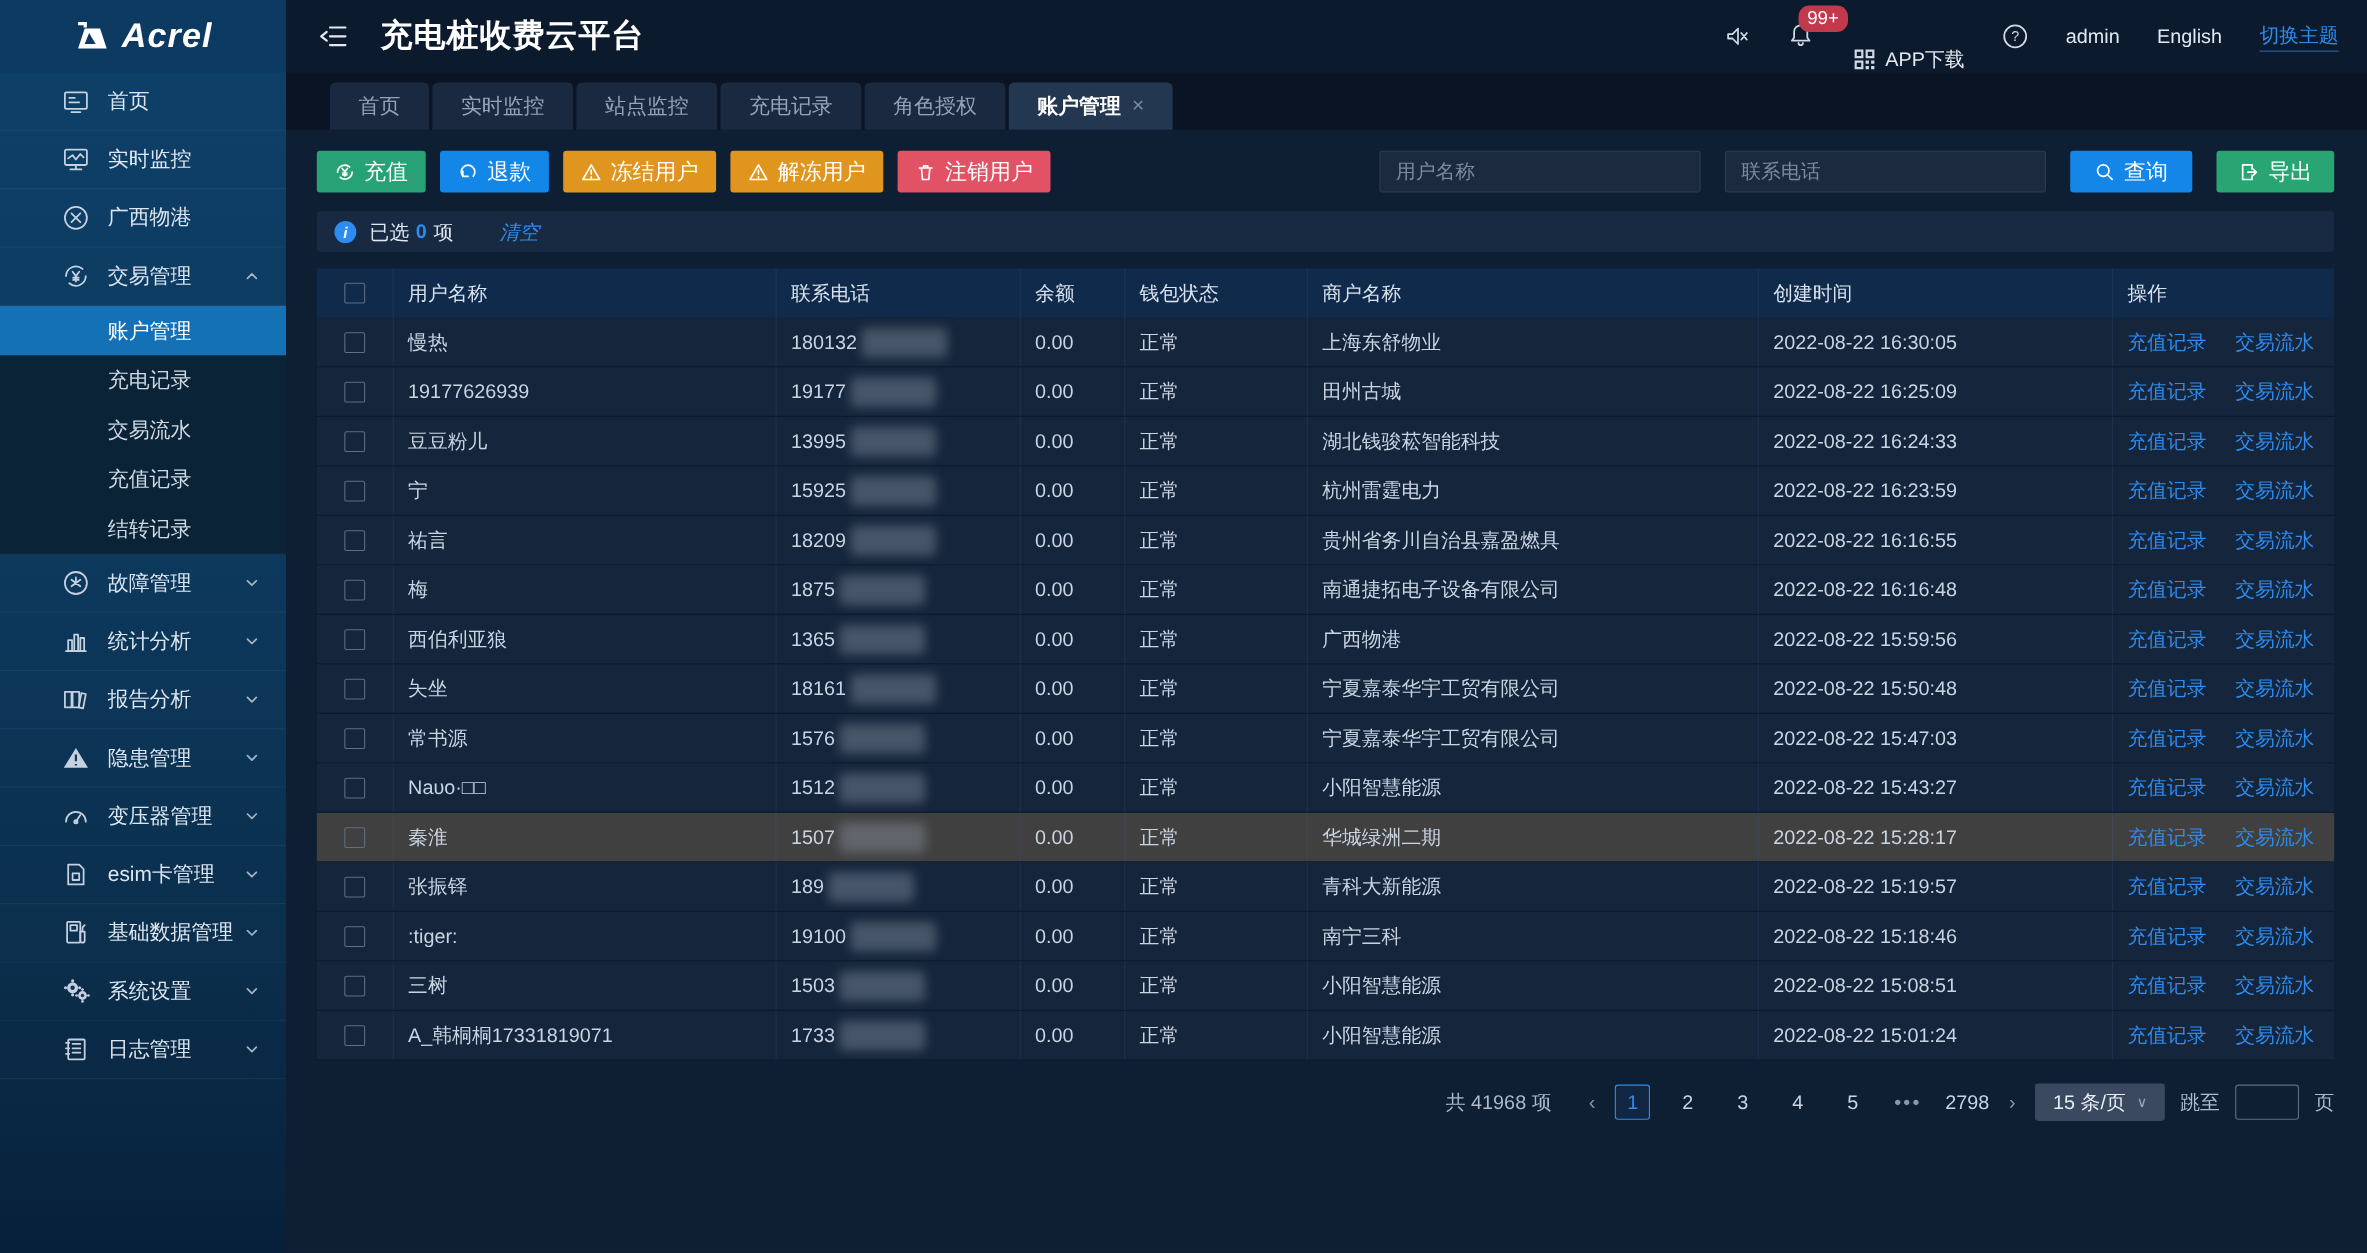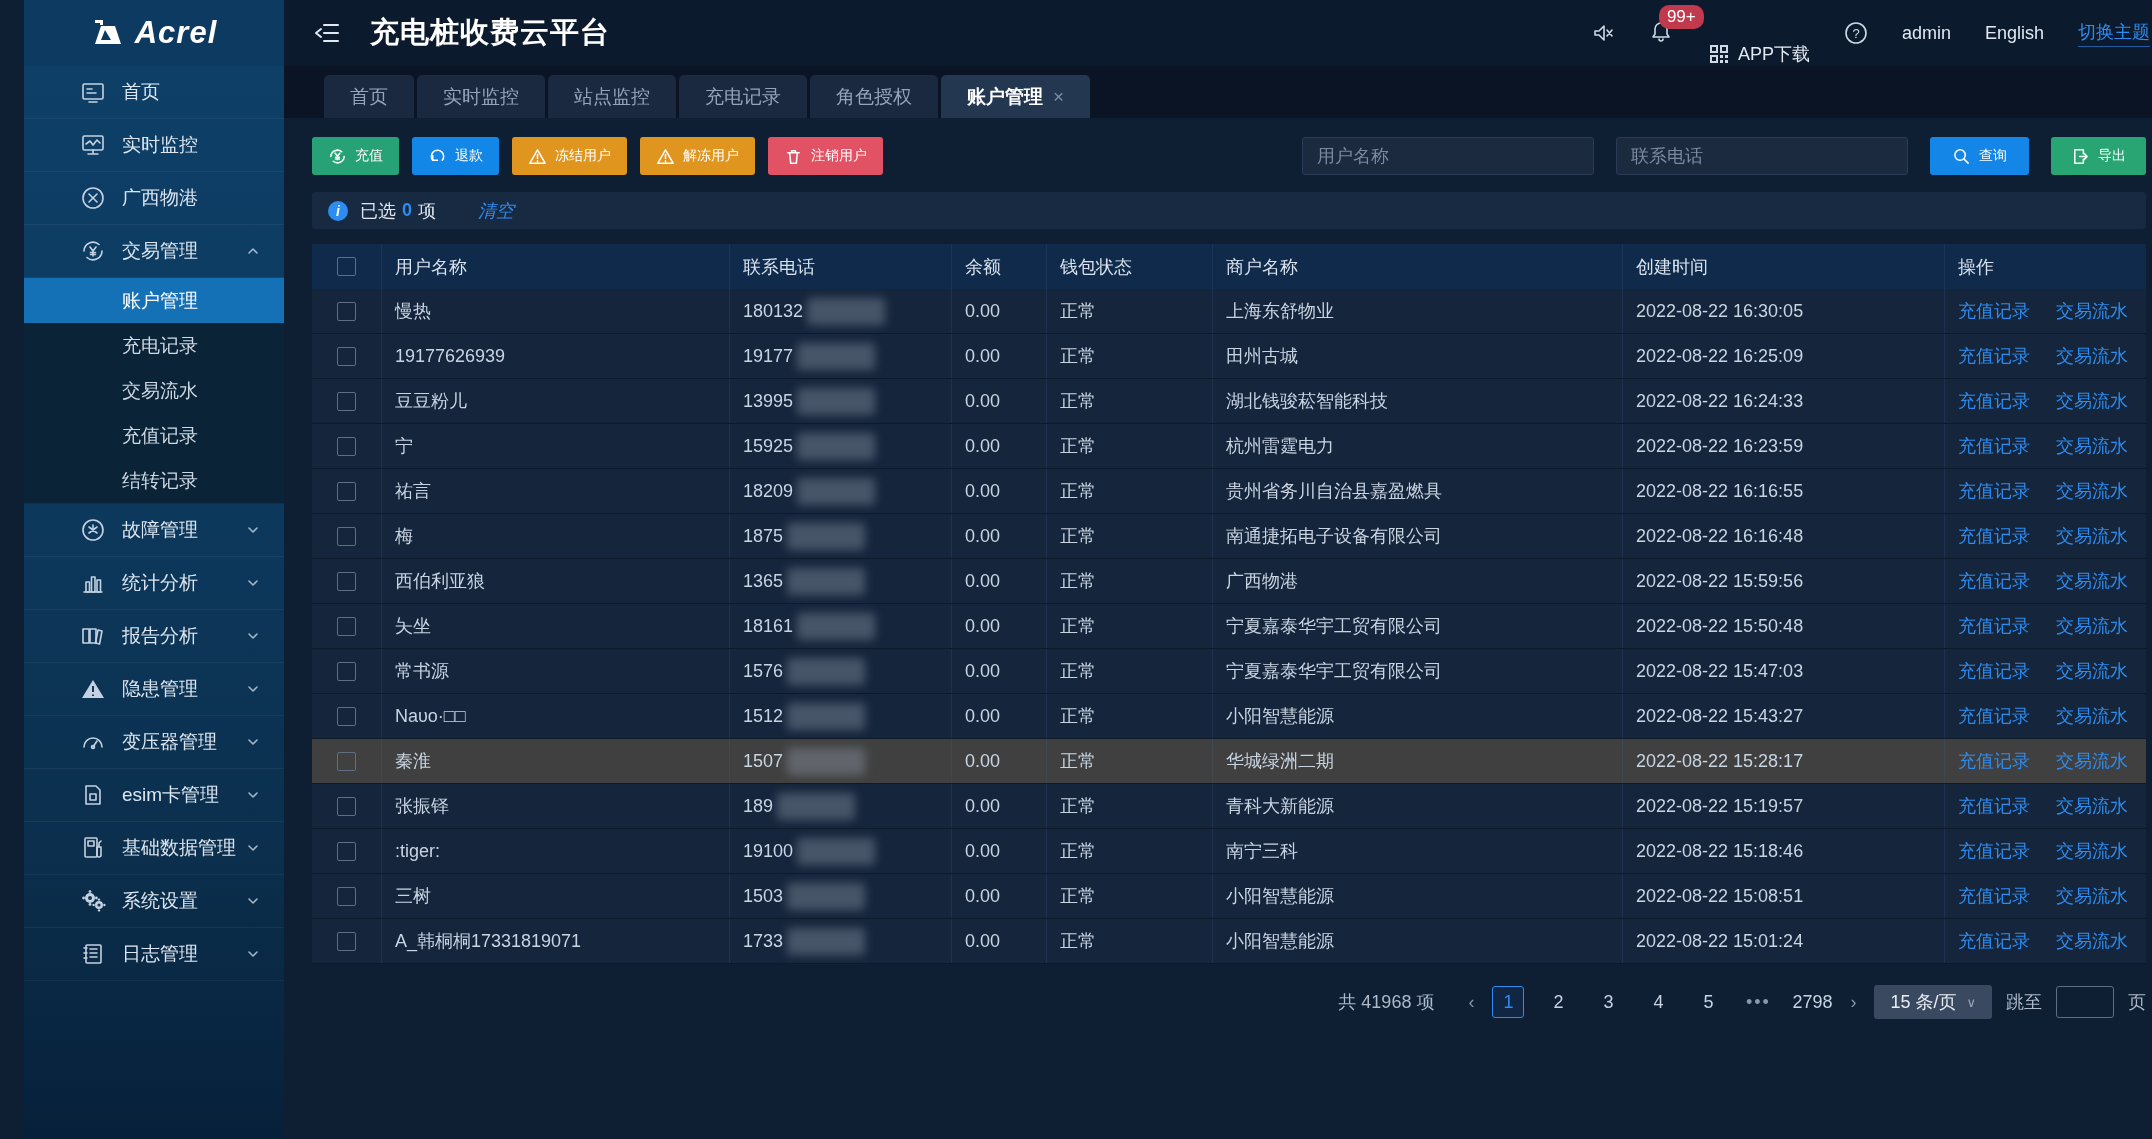--- a/index.html
+++ b/index.html
@@ -2,21 +2,21 @@
 <html><head>
 <meta charset="utf-8">
 <style>
   * { margin:0; padding:0; box-sizing:border-box; }
   html,body { width:2152px; height:1139px; overflow:hidden; }
   body { font-family:"Liberation Sans","DejaVu Sans",sans-serif; background:#0e1e33; color:#c9d4e3; }
   .app { display:flex; width:100%; height:100%; }
 
   
   .sidebar { width:260px; height:100%; flex:0 0 260px;
-    background:linear-gradient(180deg,#0e4068 0%,#0d3a5f 40%,#0b2f4d 75%,#07203a 100%);margin-left:24px; }
+    background:linear-gradient(180deg,#0e4068 0%,#0d3a5f 40%,#0b2f4d 75%,#07203a 100%); }
   .logo { height:66px; display:flex; align-items:center; justify-content:center; gap:10px; background:#0d3a61; }
   .logo-mark { width:34px; height:30px; }
   .logo-text { color:#ffffff; font-size:31px; font-weight:bold; font-style:italic; letter-spacing:1px; }
   .menu-item { position:relative; height:53px; display:flex; align-items:center; padding:0 24px 0 56px;
     color:#dde6f0; font-size:19px; cursor:pointer; border-bottom:1px solid rgba(255,255,255,0.05); }
   .menu-item .mi-icon { width:26px; height:26px; margin-right:16px; flex:0 0 26px; opacity:.92; }
   .menu-item .chev { margin-left:auto; width:14px; height:14px; opacity:.75; }
   .submenu { background:#0a2336; border-bottom:1px solid rgba(255,255,255,0.05); }
   .submenu-item { height:45px; display:flex; align-items:center; padding-left:98px; font-size:19px; color:#cfd9e4; cursor:pointer; }
   .submenu-item.active { background:#1571b6; color:#ffffff; }
@@ -40,21 +40,21 @@
   
   .tabstrip { height:52px; background:#0a1424; display:flex; align-items:flex-end; padding:0 0 0 40px; flex:0 0 52px; }
   .tab { height:43px; background:#1b2940; border-radius:5px 5px 0 0; margin-right:3px; padding:0 26px;
     display:flex; align-items:center; gap:10px; font-size:19px; color:#93a3ba; cursor:pointer; }
   .tab.active { background:#243750; color:#ffffff; font-weight:bold; }
   .tab-close { color:#7e8ca1; font-size:19px; font-weight:normal; cursor:pointer; }
 
   
   .content { flex:1; padding:19px 30px 0 28px; background:#0e1e33; }
   .toolbar { display:flex; align-items:center; }
-  .btn { height:38px; border:none; border-radius:3px; color:#fff; font-size:14px; padding:0 16px;
+  .btn { height:38px; border:none; border-radius:3px; color:#fff; font-size:20px; padding:0 16px;
     display:inline-flex; align-items:center; gap:8px; margin-right:13px; cursor:pointer;
     font-family:"Liberation Sans","DejaVu Sans",sans-serif; }
   .btn svg { width:19px; height:19px; }
   .toolbar-right { margin-left:auto; display:flex; align-items:center; gap:22px; }
   .filter-input { width:292px; height:38px; background:#1b2a3f; border:1px solid #2a3b55; border-radius:3px;
     color:#d7e0ec; font-size:18px; padding:0 14px; font-family:"Liberation Sans","DejaVu Sans",sans-serif; }
   .filter-input::placeholder { color:#7b8aa0; }
   .btn.search { background:#1386e8; margin-right:0; padding:0 22px; }
   .btn.export { background:#28a573; margin-right:0; padding:0 20px; }
 

